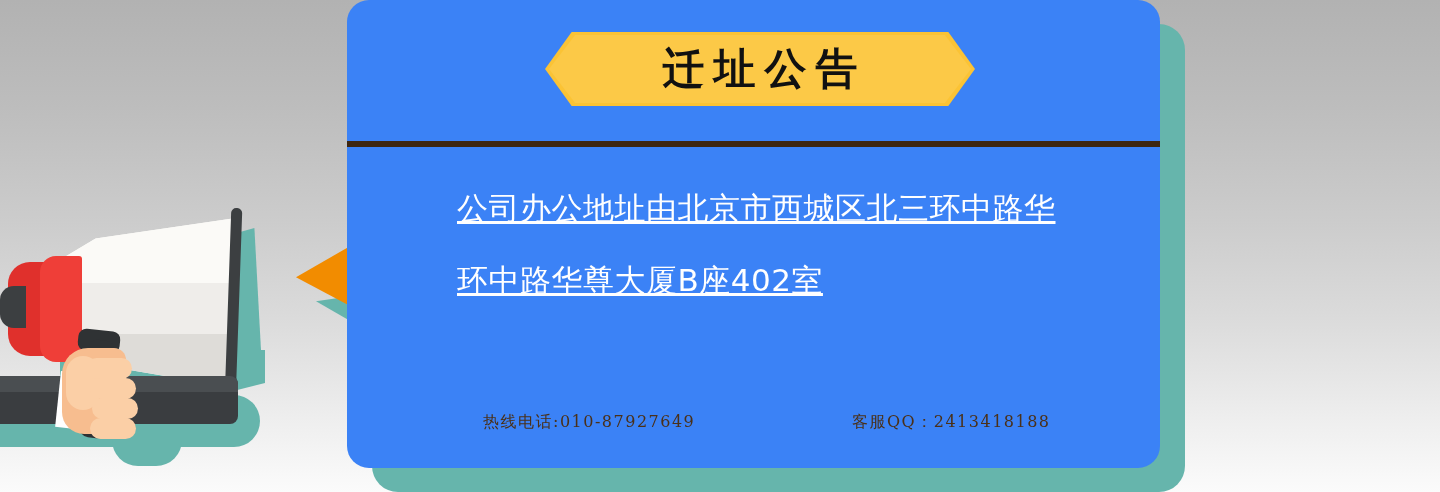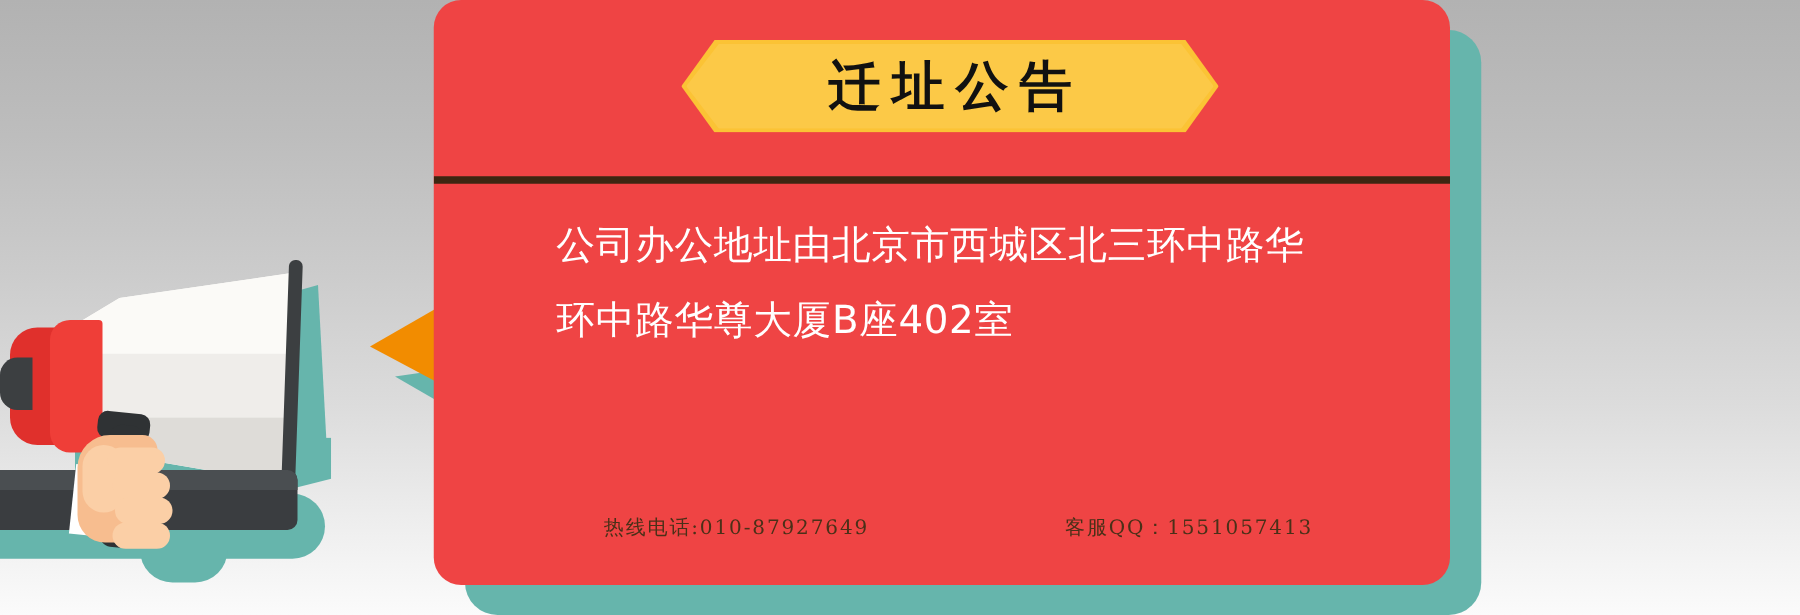--- a/index.html
+++ b/index.html
@@ -112,21 +112,21 @@
     clip-path:polygon(100% 0%,100% 100%,0% 20%);
   }
 
   
   .card-shadow{
     position:absolute;left:372px;top:24px;width:813px;height:468px;
     background:#66b5ac;border-radius:26px;
   }
   .card{
     position:absolute;left:347px;top:0px;width:813px;height:468px;
-    background:#ef4444;border-radius:22px;overflow:hidden;
+    background:#3b82f6;border-radius:22px;overflow:hidden;
   }
 
   
   .banner{
     position:absolute;left:198px;top:32px;width:430px;height:74px;
     background:#fbc335;
     clip-path:polygon(6.2% 0%,93.8% 0%,100% 50%,93.8% 100%,6.2% 100%,0% 50%);
     display:flex;align-items:center;justify-content:center;
   }
   .banner-inner{
@@ -146,21 +146,21 @@
   .divider{
     position:absolute;left:0;top:141px;width:813px;height:6px;background:#3d2611;
   }
 
   
   .body-text{
     position:absolute;left:98px;top:166px;width:660px;
     color:#ffffff;font-size:31px;line-height:60px;letter-spacing:0.5px;
     font-family:"DejaVu Sans","Liberation Sans",sans-serif;
   }
-  .body-text p{margin:0;}
+  .body-text p{margin:12px;text-decoration:underline;}
 
   
   .footer{
     position:absolute;left:0;top:406px;width:920px;height:34px;
     color:#4a3018;font-size:16px;letter-spacing:1.5px;
     font-family:"DejaVu Serif","Liberation Serif",serif;
   }
   .footer-phone{position:absolute;left:136px;top:6px;}
   .footer-qq{position:absolute;left:505px;top:6px;}
 </style>
@@ -214,18 +214,18 @@
 
     <div class="divider"></div>
 
     <div class="body-text">
       <p>公司办公地址由北京市西城区北三环中路华</p>
       <p>环中路华尊大厦B座402室</p>
     </div>
 
     <div class="footer">
       <span class="footer-phone">热线电话:010-87927649</span>
-      <span class="footer-qq">客服QQ：1551057413</span>
+      <span class="footer-qq">客服QQ：2413418188</span>
     </div>
 
   </div>
 
 </div>
 
 </body></html>

